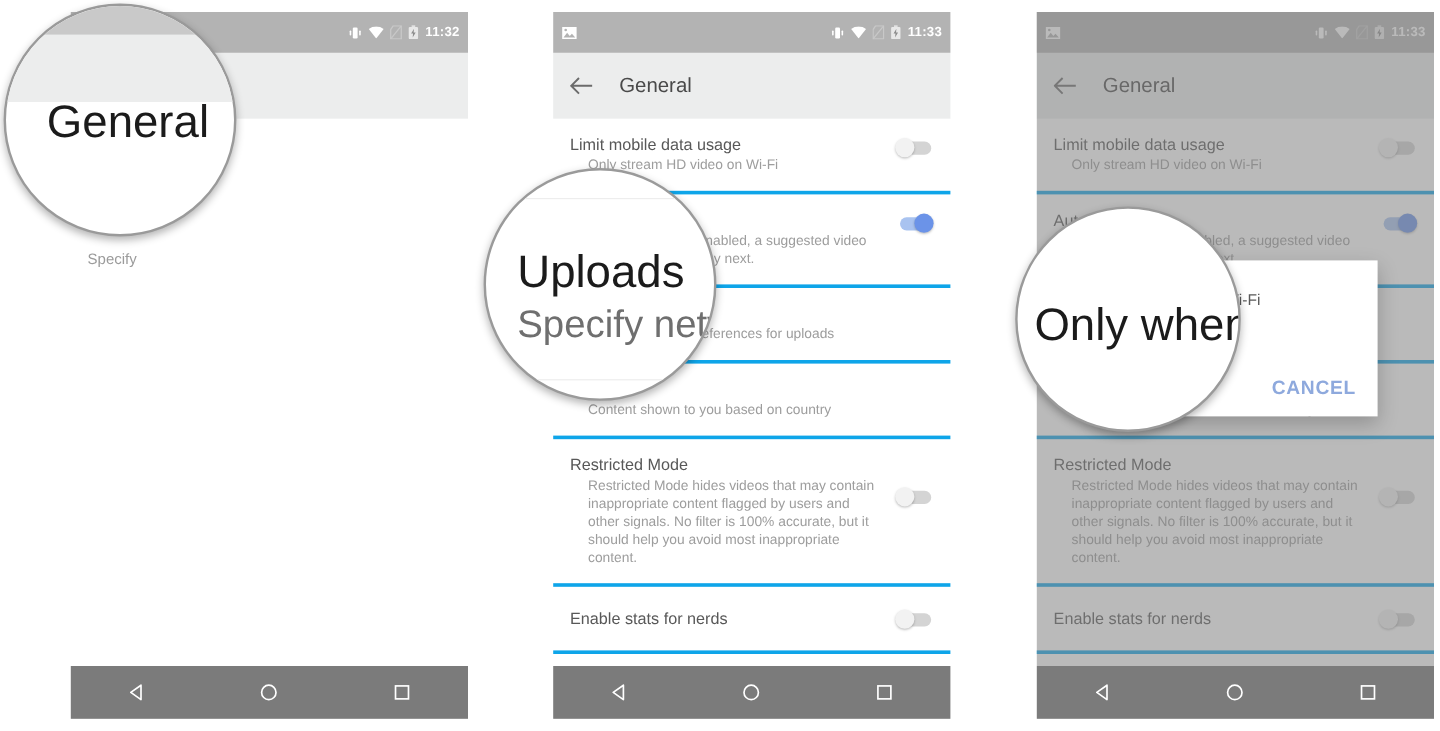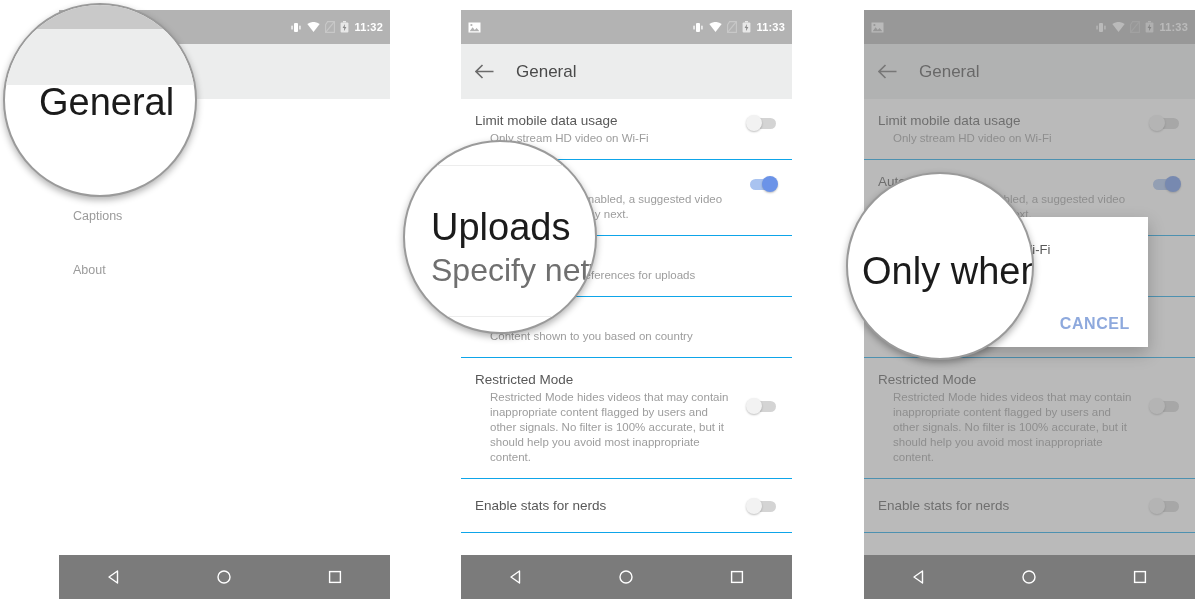--- a/index.html
+++ b/index.html
@@ -30,21 +30,21 @@
   .appbar {
     height: 55px; background: #eceded; display: flex; align-items: center;
     padding-left: 14px; gap: 22px;
   }
   .appbar-title { font-size: 17px; color: #4a4a4a; }
   .back-arrow svg { display: block; }
 
   .list { background: #ffffff; }
   .row {
     position: relative; display: flex; align-items: flex-start;
-    padding: 13px 14px 13px 14px; border-bottom: 1px solid #0ea5e9;
+    padding: 13px 14px 13px 14px; border-bottom: 3px solid #0ea5e9;
     min-height: 44px;
   }
   .row-texts { flex: 1 1 auto; padding-right: 12px; }
   .row-title { font-size: 13.5px; color: #585858; line-height: 17px; }
   .row-sub { font-size: 11.5px; color: #9d9d9d; line-height: 15px; margin-top: 2px; margin-left: 15px; }
   .row.simple { align-items: center; }
   .row.plain { padding: 16px 14px; border-bottom: none; }
   .row.plain .row-title { color: #9b9b9b; font-size: 12.5px; }
 
   
@@ -150,26 +150,21 @@
     </div>
 
     <div class="list">
       <div class="row plain" style="padding-top:55px">
         <div class="row-texts">
           <div class="row-title">Notifications</div>
         </div>
       </div>
       <div class="row plain" style="padding-top:21px">
         <div class="row-texts">
-          <div class="row-title">Captions</div>
-        </div>
-      </div>
-      <div class="row plain" style="padding-top:21px">
-        <div class="row-texts">
-          <div class="row-title">About</div>
+          <div class="row-title">Specify</div>
         </div>
       </div>
     </div>
 
     <div class="navbar">
       <span>
           <svg width="18" height="18" viewBox="0 0 18 18">
             <path d="M12.5 3 L4 9 L12.5 15 Z" fill="none" stroke="#fff" stroke-width="1.4" stroke-linejoin="round"></path>
           </svg>
         </span>

